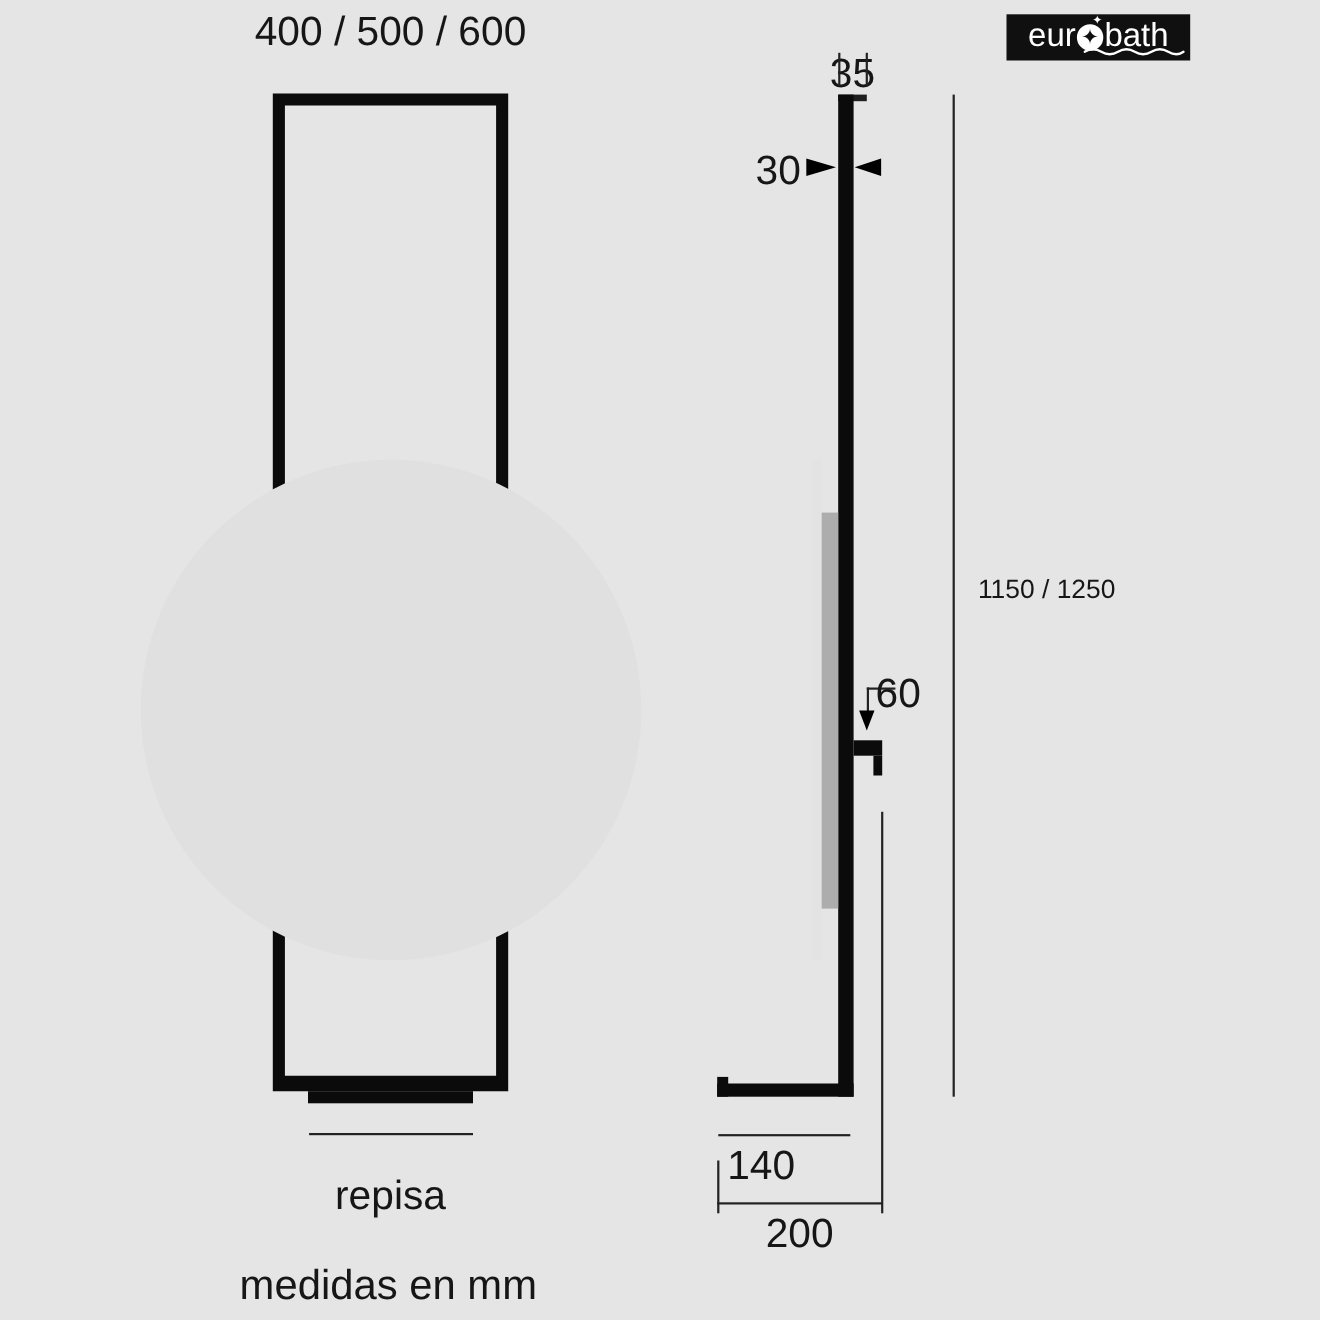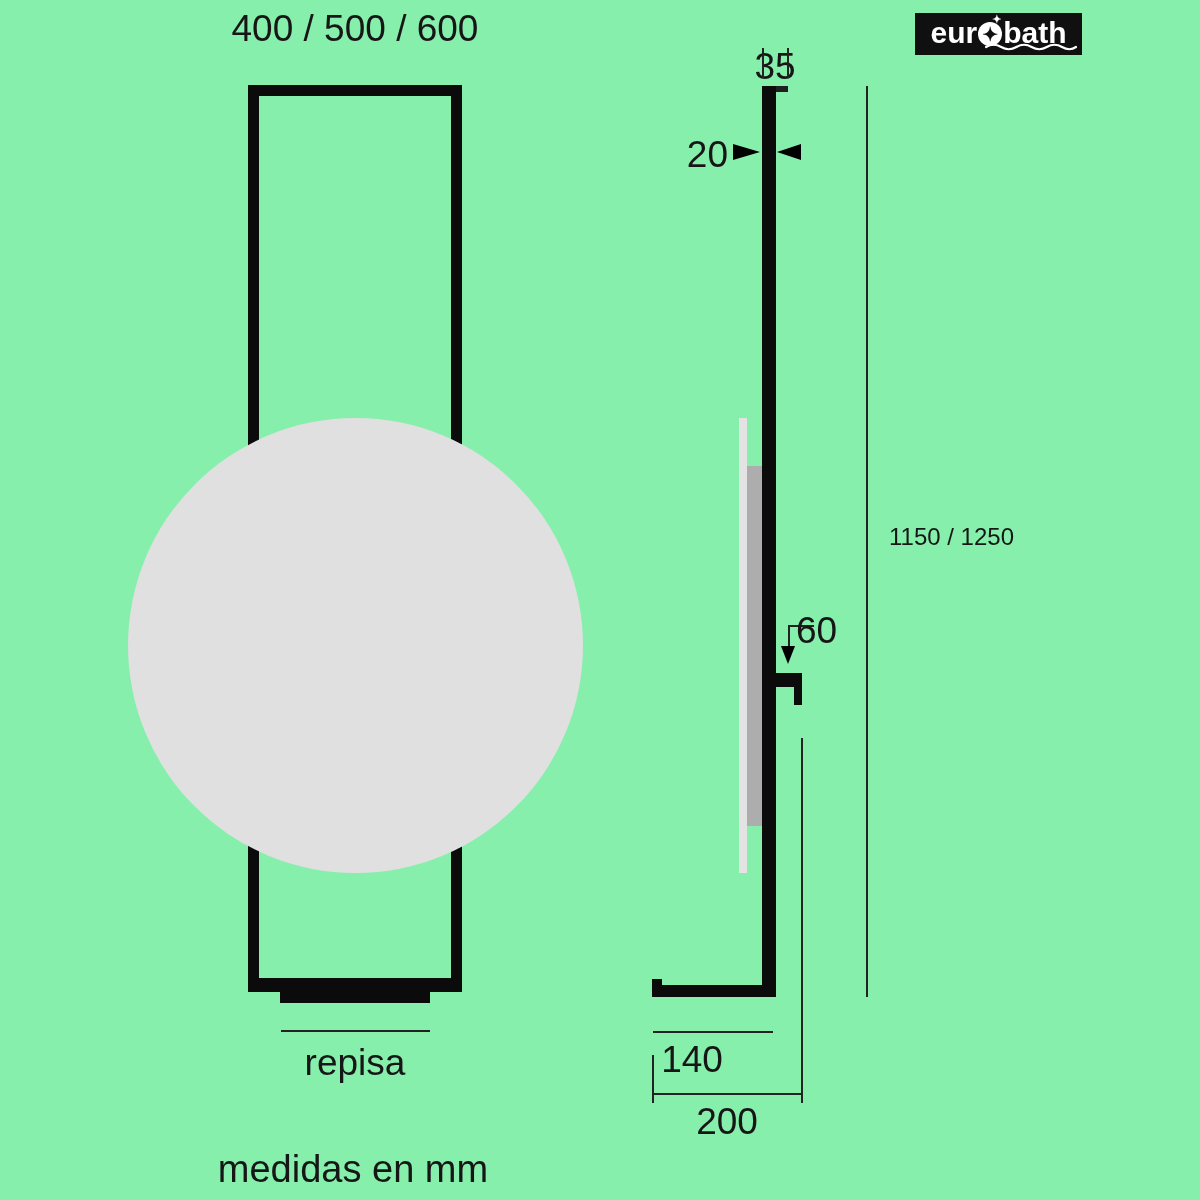--- a/index.html
+++ b/index.html
@@ -1,17 +1,17 @@
 <!DOCTYPE html>
 <html style="--line: #0b0b0b; --mirror_fill: #e0e0e0; --glass_edge: #e3e3e3; --backing: #adadad; --logo_bg: #101010; --logo_fg: #ffffff;"><head>
 <meta charset="utf-8">
 <style>
   html,body{margin:0;padding:0;background:#fff;}
   .canvas{
-    position:relative;width:1200px;height:1200px;background:#86efac;overflow:hidden;
+    position:relative;width:1200px;height:1200px;background:#e5e5e5;overflow:hidden;
     font-family:"Liberation Sans",sans-serif;color:#1a1a1a;
   }
   .abs{position:absolute;}
   .lbl{
     position:absolute;font-family:"Liberation Sans",sans-serif;
     color:#161616;font-size:37px;line-height:1.05;white-space:nowrap;
   }
   .ctr{text-align:center;}
   .rt{text-align:right;}
   
@@ -38,21 +38,21 @@
   .foot-lip{left:652px;top:979px;width:10px;height:18px;background:var(--line,#0b0b0b);}
   
   .arr{width:0;height:0;}
   .arr-right{left:733px;top:144px;border-left:27px solid #000;border-top:8px solid transparent;border-bottom:8px solid transparent;}
   .arr-left{left:777px;top:144px;border-right:24px solid #000;border-top:8px solid transparent;border-bottom:8px solid transparent;}
   .arr-down{left:781px;top:646px;border-top:18px solid #000;border-left:7px solid transparent;border-right:7px solid transparent;}
   
   .logo{
     left:915px;top:13px;width:167px;height:42px;background:var(--logo_bg,#101010);
     display:flex;align-items:center;justify-content:center;
-    color:var(--logo_fg,#ffffff);font-weight:700;font-size:30px;letter-spacing:0;
+    color:var(--logo_fg,#ffffff);font-weight:400;font-size:30px;letter-spacing:0;
   }
   .logo-txt{position:relative;top:-1px;}
   .logo-orb{
     position:relative;width:24px;height:24px;border-radius:50%;
     background:var(--logo_fg,#ffffff);margin:0 1px;flex:0 0 auto;
     display:flex;align-items:center;justify-content:center;
   }
   .orb-star{color:var(--logo_bg,#101010);font-size:19px;line-height:1;position:relative;top:0px;}
   .logo-sparkle{
     position:absolute;left:14px;top:-8px;color:var(--logo_fg,#ffffff);
@@ -66,38 +66,38 @@
 <div class="canvas">
 
   <div class="lbl ctr" style="left:175px;top:10px;width:360px;">400 / 500 / 600</div>
 
   <div class="abs frame"></div>
   <div class="abs mirror-circle"></div>
   <div class="abs shelf-front"></div>
 
   <div class="abs hline" style="left:281px;top:1030px;width:149px;"></div>
 
-  <div class="lbl ctr" style="left:175px;top:1044px;width:360px;">repisa</div>
+  <div class="lbl ctr" style="left:175px;top:1068px;width:360px;">repisa</div>
 
   <div class="lbl ctr" style="left:173px;top:1150px;width:360px;font-size:38px;">medidas en mm</div>
 
   <div class="lbl ctr" style="left:745px;top:10px;width:60px;margin-top:38px;">35</div>
   <div class="abs vline" style="left:762px;top:48px;height:30px;"></div>
   <div class="abs vline" style="left:787px;top:48px;height:30px;"></div>
 
   <div class="abs cap"></div>
   <div class="abs panel"></div>
   <div class="abs glass-edge"></div>
   <div class="abs backing"></div>
   <div class="abs bracket-h"></div>
   <div class="abs bracket-lip"></div>
   <div class="abs foot-h"></div>
   <div class="abs foot-lip"></div>
 
-  <div class="lbl rt" style="left:660px;top:136px;width:68px;">20</div>
+  <div class="lbl rt" style="left:660px;top:136px;width:68px;">30</div>
   <div class="abs arr arr-right"></div>
   <div class="abs arr arr-left"></div>
 
   <div class="abs hline" style="left:788px;top:625px;width:26px;"></div>
   <div class="abs vline" style="left:788px;top:625px;height:22px;"></div>
   <div class="abs arr arr-down"></div>
   <div class="lbl" style="left:796px;top:612px;text-align:right;">60</div>
 
   <div class="abs vline" style="left:866px;top:86px;height:911px;"></div>
   <div class="lbl" style="left:889px;top:524px;font-size:24px;">1150 / 1250</div>

